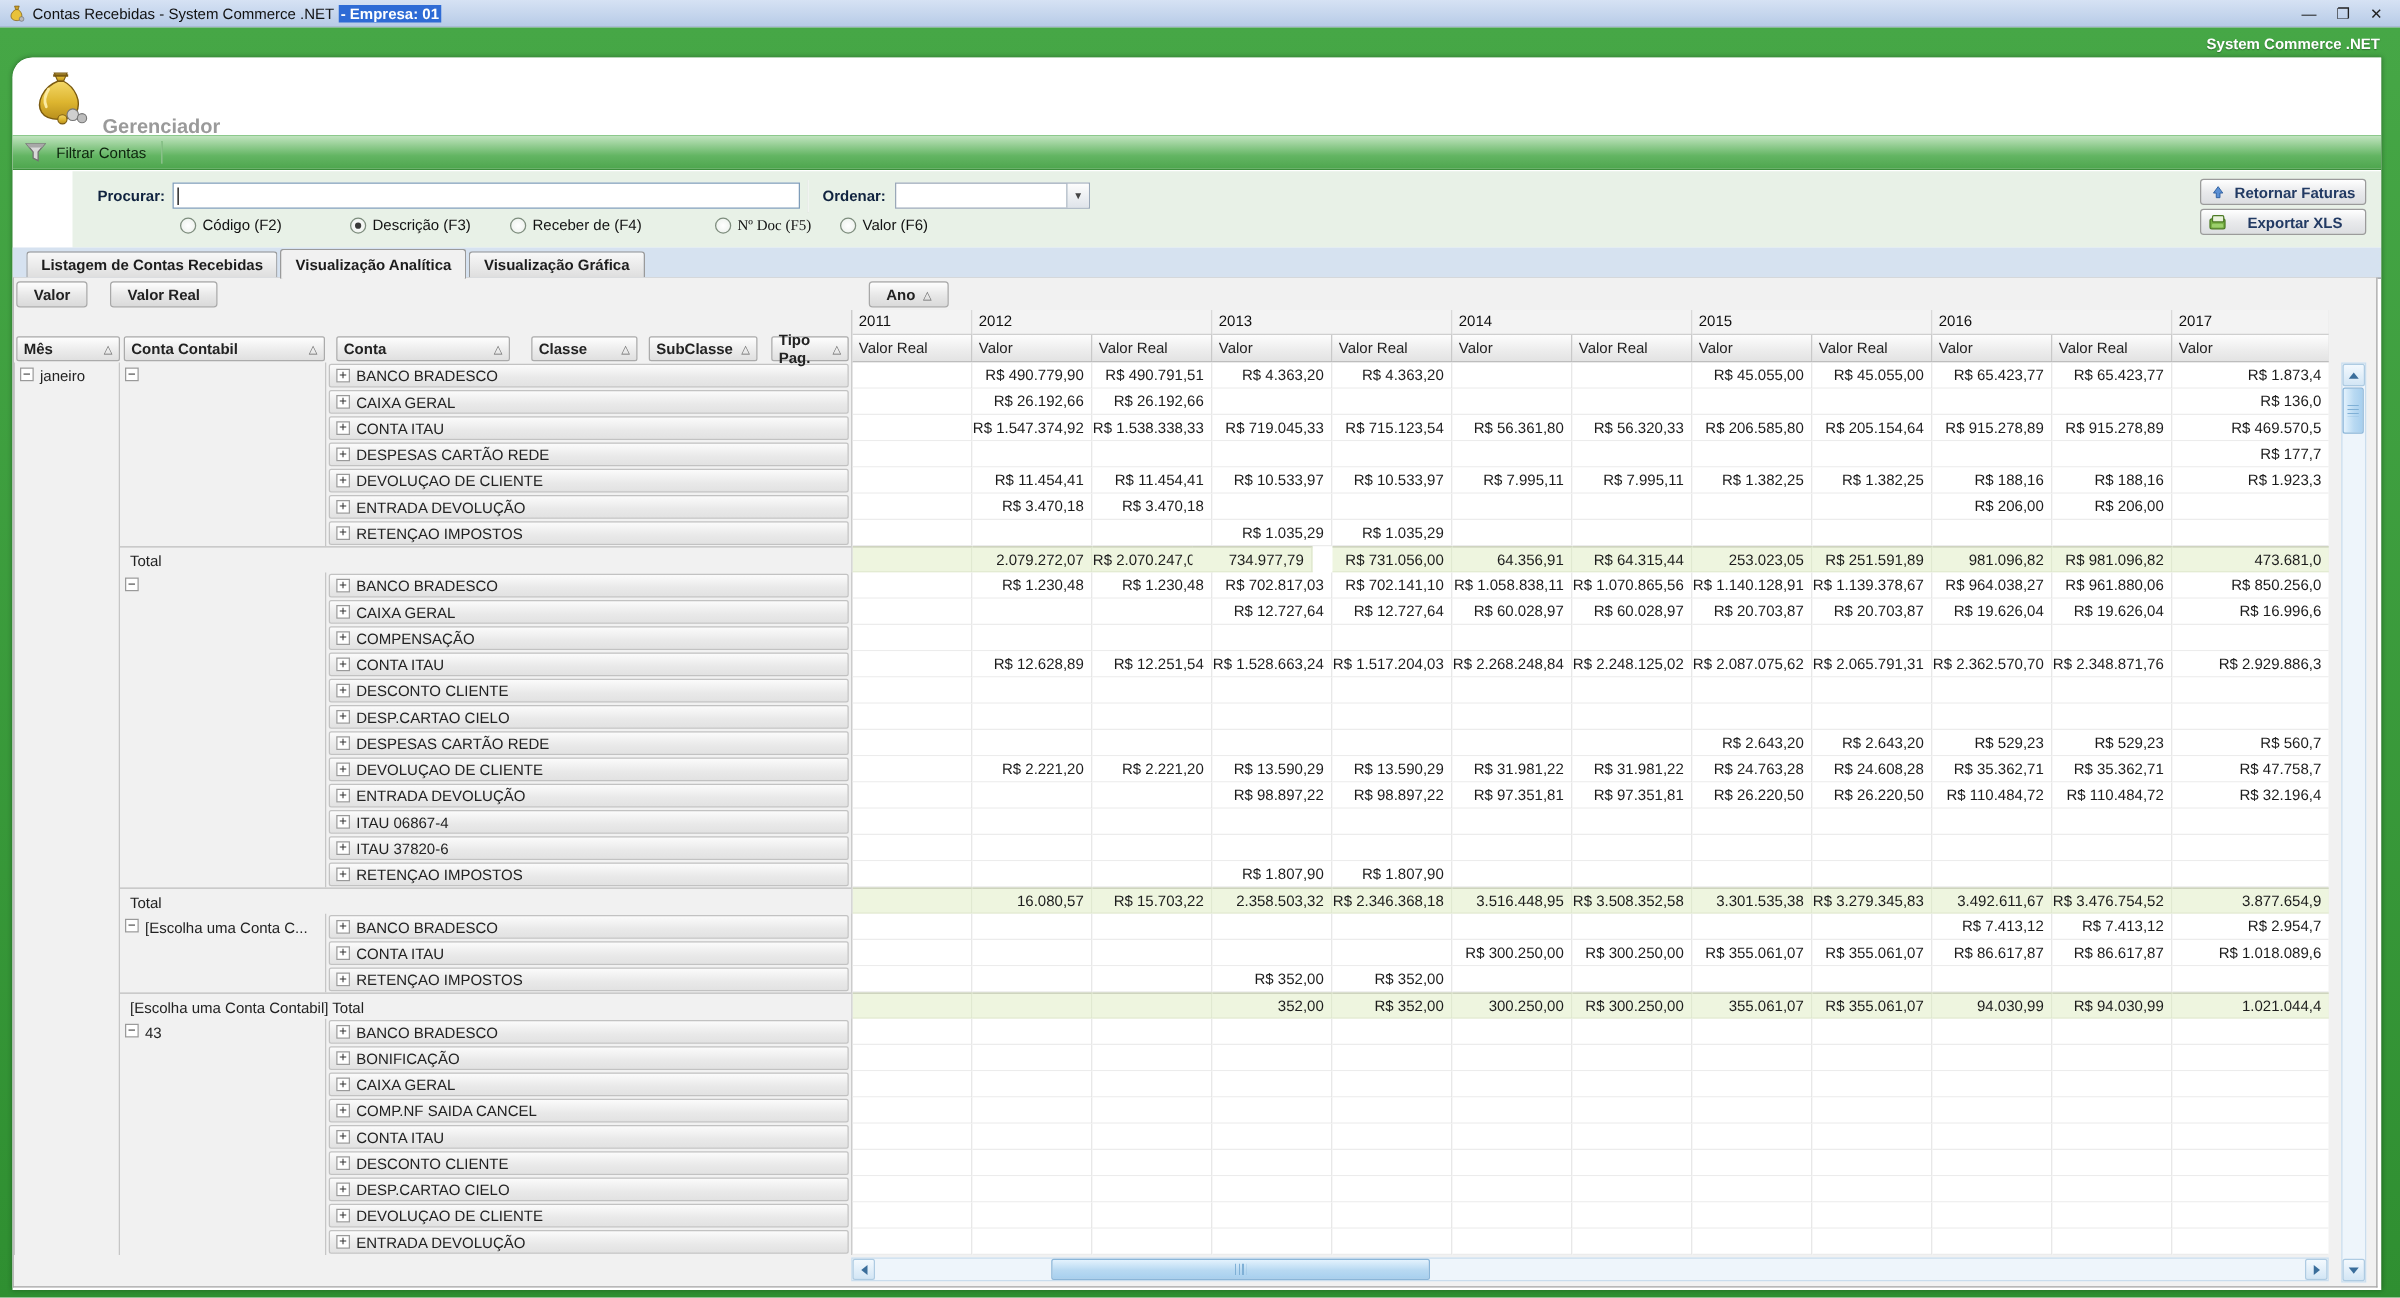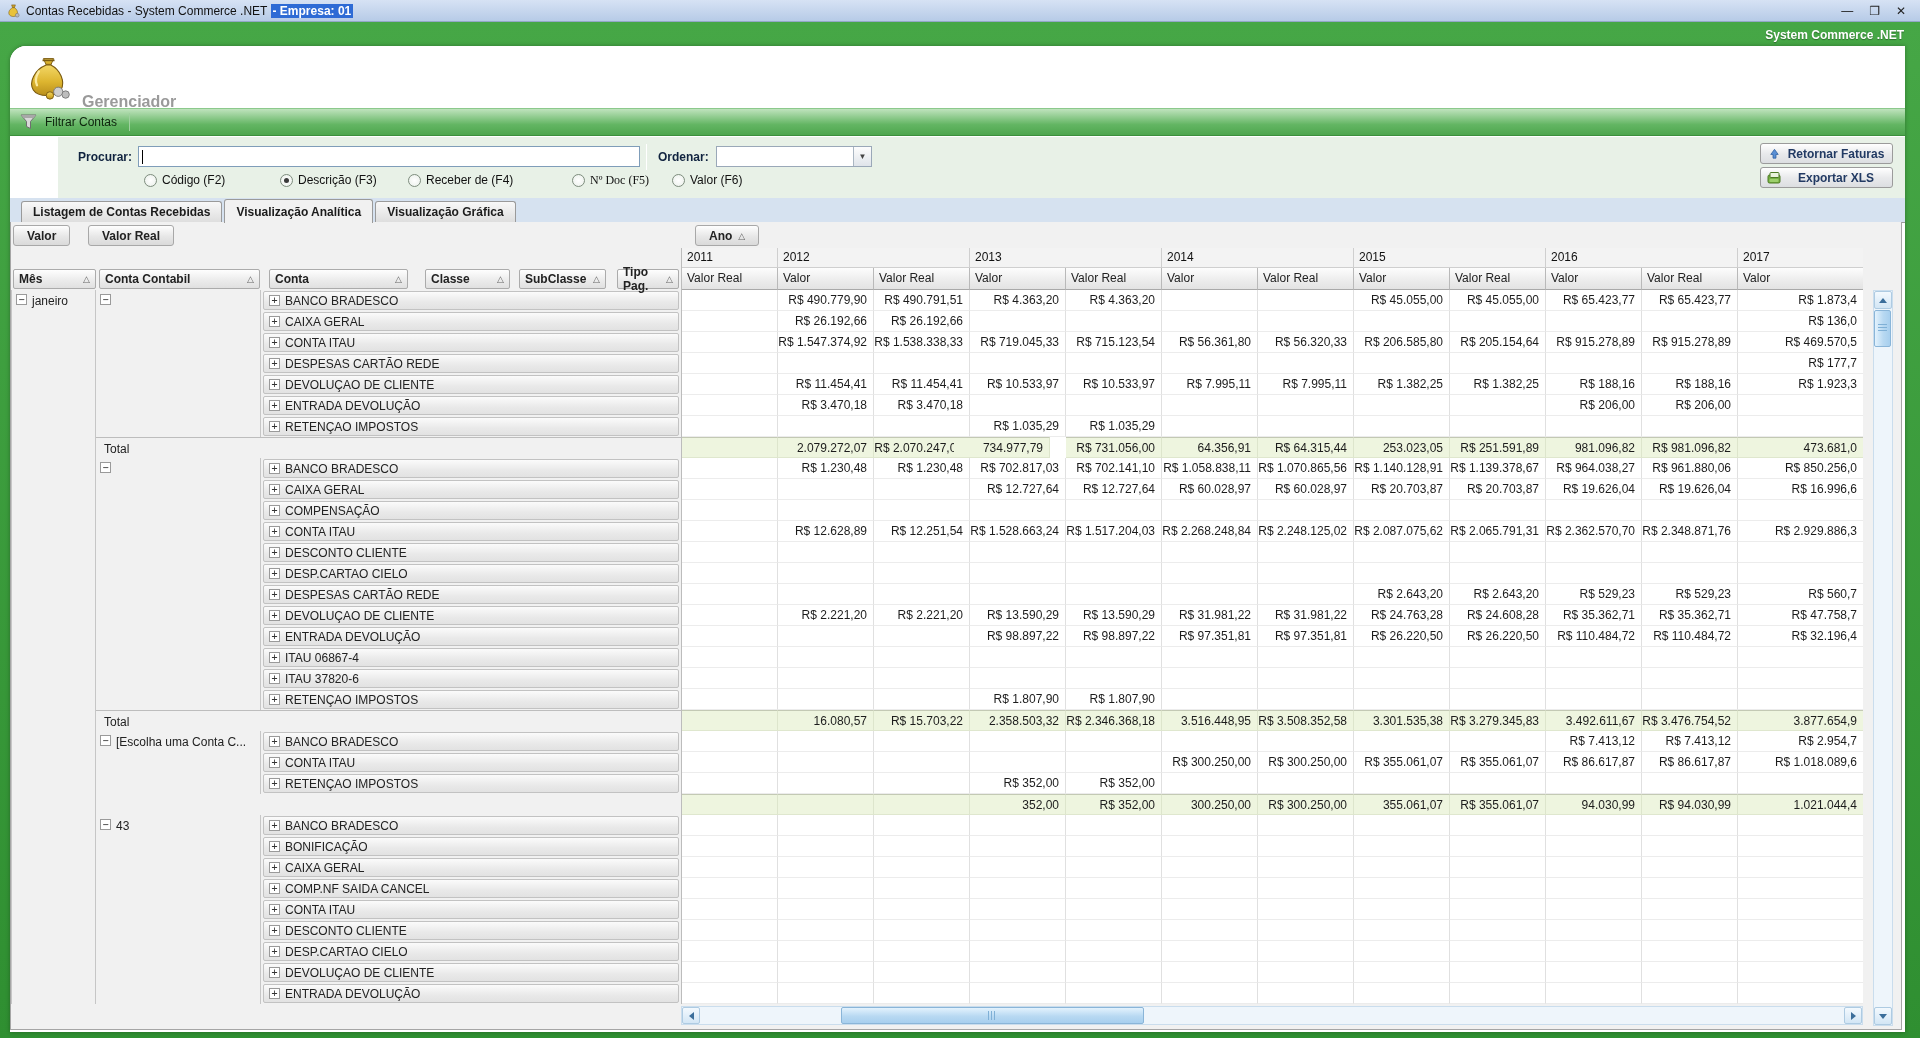--- a/index.html
+++ b/index.html
@@ -791,20 +791,21 @@
               <span>BANCO BRADESCO</span>
             </div>
             <div class="conta-pill" style="top: 462px;">
               <span class="exp">+</span>
               <span>CONTA ITAU</span>
             </div>
             <div class="conta-pill" style="top: 483px;">
               <span class="exp">+</span>
               <span>RETENÇAO IMPOSTOS</span>
             </div>
+            <div class="total-label" style="top: 504px;">[Escolha uma Conta Contabil] Total</div>
             <div class="cc-cell" style="top: 525px; height: 189px; display: flex; align-items: flex-start;">
               <span class="exp">−</span>
               <span style="white-space: nowrap; overflow: hidden;">43</span>
             </div>
             <div class="conta-pill" style="top: 525px;">
               <span class="exp">+</span>
               <span>BANCO BRADESCO</span>
             </div>
             <div class="conta-pill" style="top: 546px;">
               <span class="exp">+</span>

